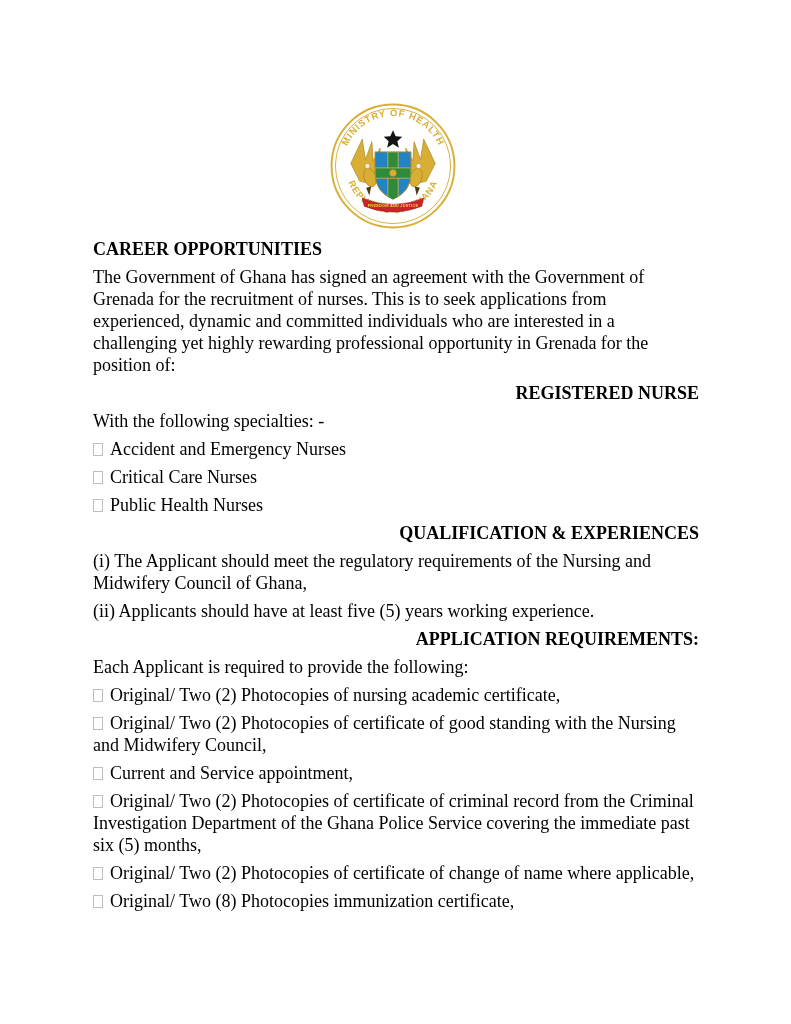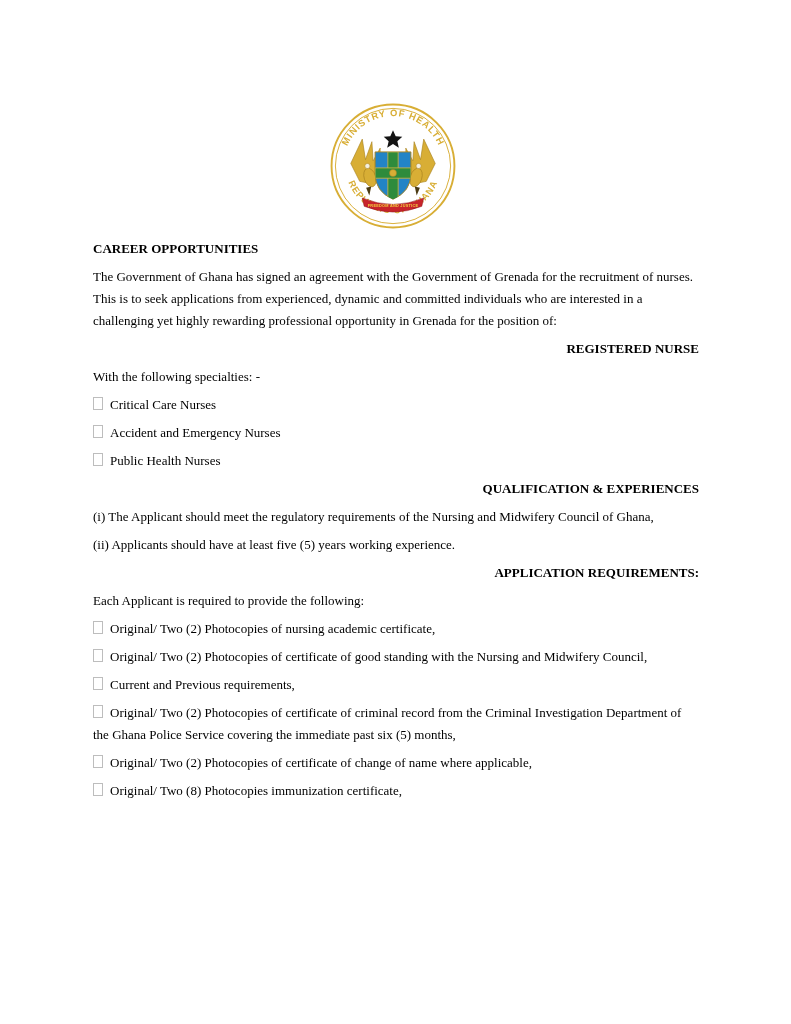--- a/index.html
+++ b/index.html
@@ -17,21 +17,21 @@
     top: 102px;
     left: 329px;
     width: 128px;
     height: 128px;
   }
   .content {
     position: absolute;
     top: 238px;
     left: 93px;
     width: 606px;
-    font-size: 13px;
+    font-size: 18px;
     line-height: 22px;
   }
   .content p { margin: 0 0 6px 0; }
   .heading {
     font-weight: bold;
     margin: 0 0 6px 0;
   }
   .section-heading {
     font-weight: bold;
     margin: 26px 0 6px 0;
@@ -110,34 +110,34 @@
   <div class="content">
 
     <p class="heading">CAREER OPPORTUNITIES</p>
 
     <p>The Government of Ghana has signed an agreement with the Government of Grenada for the recruitment of nurses. This is to seek applications from experienced, dynamic and committed individuals who are interested in a challenging yet highly rewarding professional opportunity in Grenada for the position of:</p>
 
     <p class="section-heading">REGISTERED NURSE</p>
 
     <p>With the following specialties: -</p>
 
+    <p><span class="box-glyph"></span><span>Accident and Emergency Nurses</span></p>
     <p><span class="box-glyph"></span><span>Critical Care Nurses</span></p>
-    <p><span class="box-glyph"></span><span>Accident and Emergency Nurses</span></p>
     <p><span class="box-glyph"></span><span>Public Health Nurses</span></p>
 
     <p class="section-heading">QUALIFICATION &amp; EXPERIENCES</p>
 
     <p>(i) The Applicant should meet the regulatory requirements of the Nursing and Midwifery Council of Ghana,</p>
     <p>(ii) Applicants should have at least five (5) years working experience.</p>
 
     <p class="section-heading">APPLICATION REQUIREMENTS:</p>
 
     <p>Each Applicant is required to provide the following:</p>
 
     <p><span class="box-glyph"></span><span>Original/ Two (2) Photocopies of nursing academic certificate,</span></p>
     <p><span class="box-glyph"></span><span>Original/ Two (2) Photocopies of certificate of good standing with the Nursing and Midwifery Council,</span></p>
-    <p><span class="box-glyph"></span><span>Current and Previous requirements,</span></p>
+    <p><span class="box-glyph"></span><span>Current and Service appointment,</span></p>
     <p><span class="box-glyph"></span><span>Original/ Two (2) Photocopies of certificate of criminal record from the Criminal Investigation Department of the Ghana Police Service covering the immediate past six (5) months,</span></p>
     <p><span class="box-glyph"></span><span>Original/ Two (2) Photocopies of certificate of change of name where applicable,</span></p>
     <p><span class="box-glyph"></span><span>Original/ Two (8) Photocopies immunization certificate,</span></p>
 
   </div>
 </div>
 
 </body></html>

